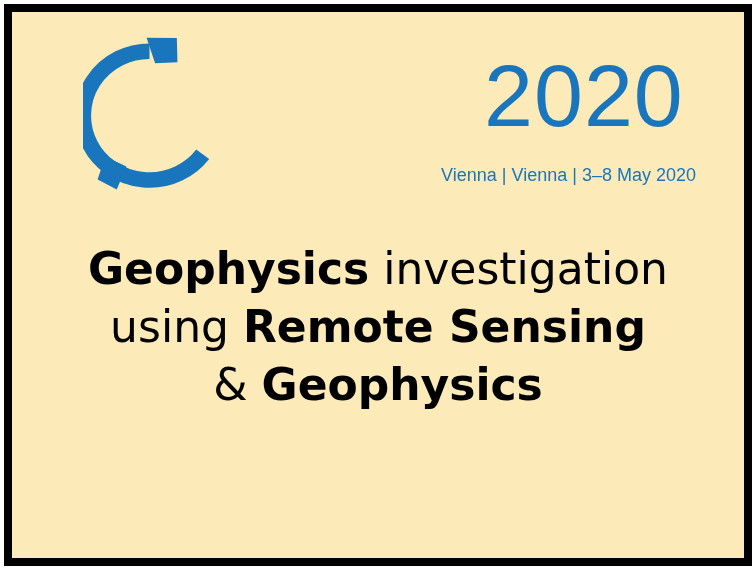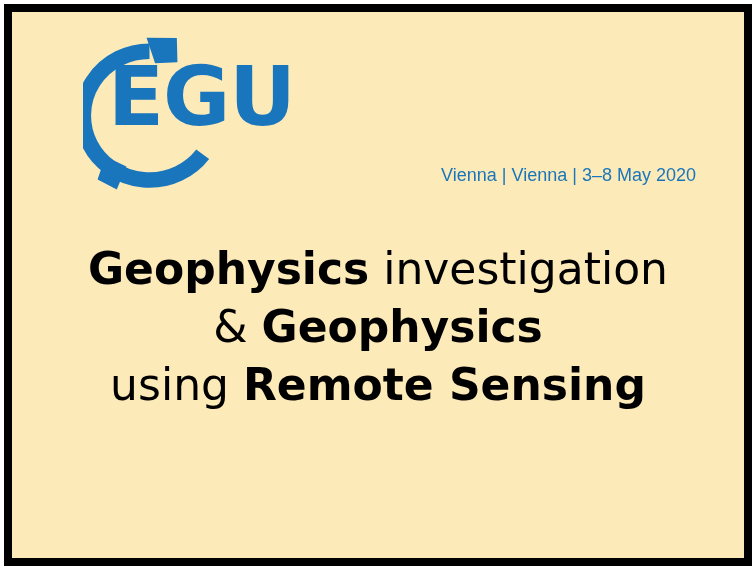--- a/index.html
+++ b/index.html
@@ -147,30 +147,30 @@
 
           <path d="M 66 10
                    A 70 70 0 1 0 122 122" fill="none" stroke="#1a76bc" stroke-width="17" stroke-linecap="butt" transform="translate(0,8) scale(0.95 0.92) translate(4,0)"></path>
 
           <polygon points="62,6 92,2 96,26 74,30" fill="#1a76bc" transform="rotate(8 79 16)"></polygon>
 
           <polygon points="24,122 44,134 32,156 14,144" fill="#1a76bc" transform="rotate(-6 29 139)"></polygon>
         </svg>
       </div>
 
-      <div class="logo-egu">EGU</div>
 
 
+      <div class="logo-year">2020</div>
 
       <div class="logo-subtitle">
         <span>Vienna</span><span class="sep">|</span><span>Vienna</span><span class="sep">|</span><span>3–8 May 2020</span>
       </div>
     </div>
 
     <div class="main-title">
       <span class="tline"><span class="b">Geophysics</span><span> investigation</span></span>
+      <span class="tline"><span>using </span><span class="b">Remote Sensing</span></span>
       <span class="tline"><span>&amp; </span><span class="b">Geophysics</span></span>
-      <span class="tline"><span>using </span><span class="b">Remote Sensing</span></span>
     </div>
 
 
   </div>
 </div>
 
 </body></html>

